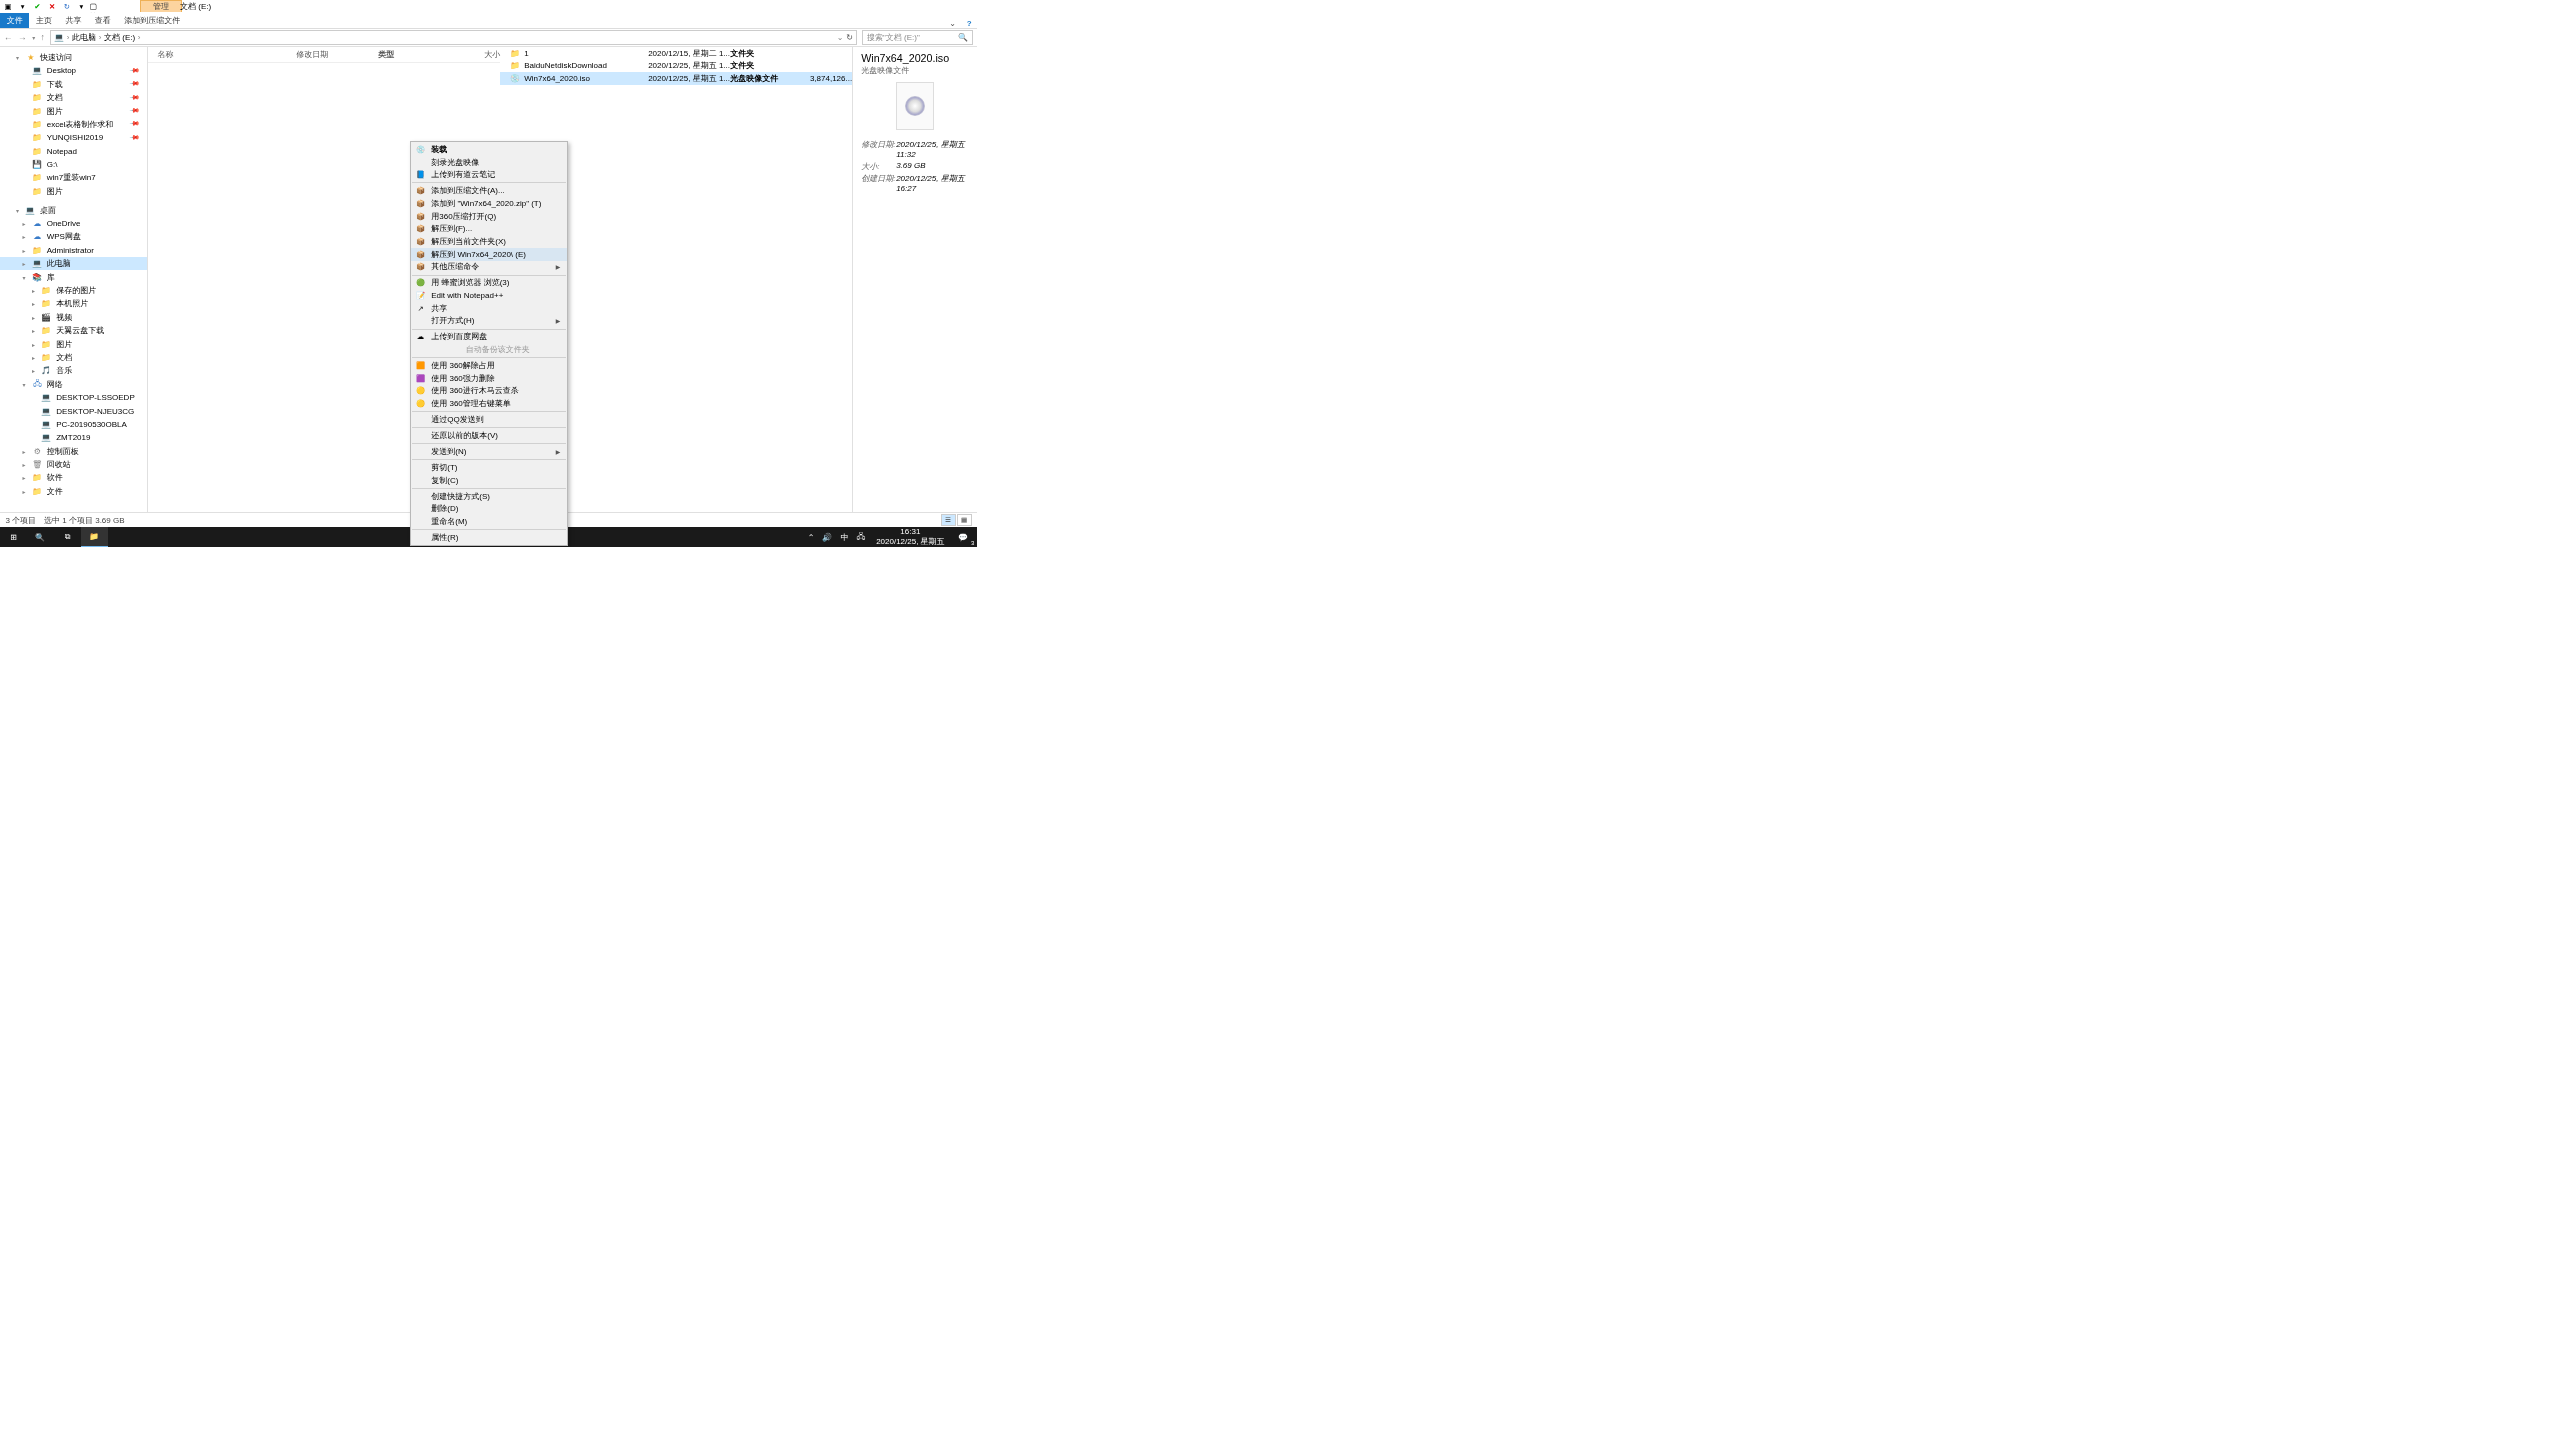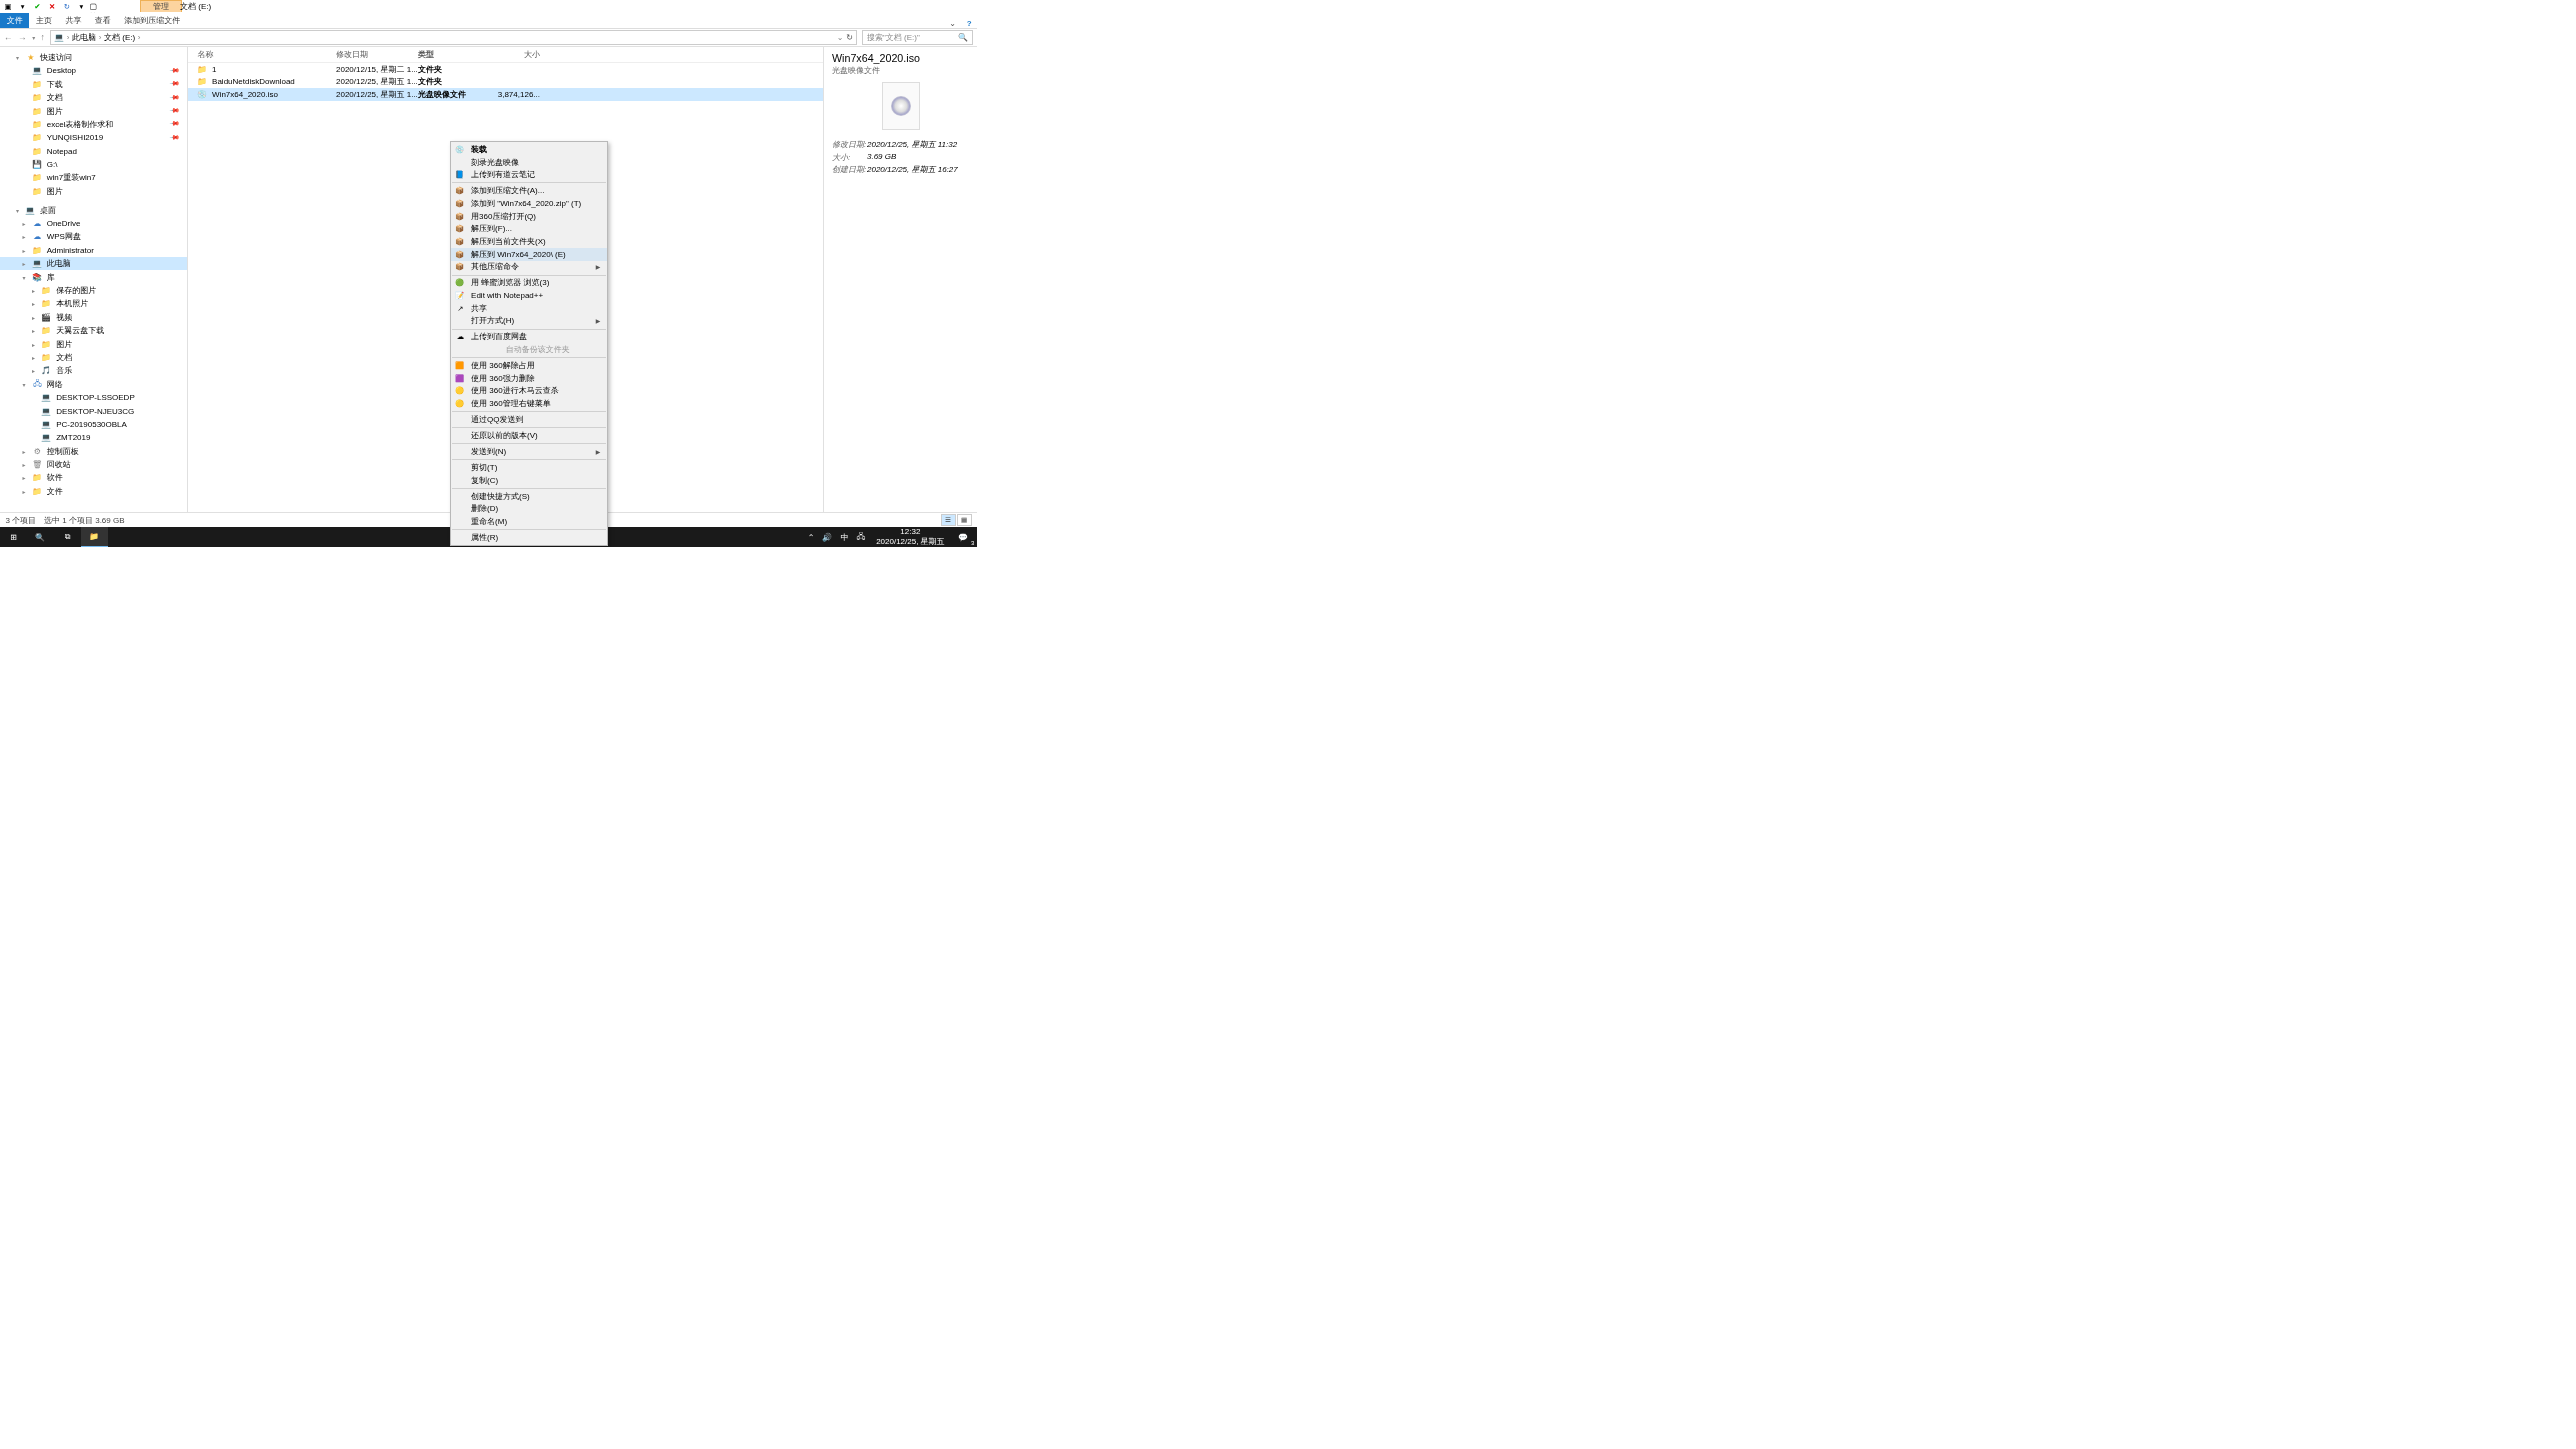--- a/index.html
+++ b/index.html
@@ -39,21 +39,21 @@
 .drive { color: #888; }
 .net { color: #3a7cc8; }
 .bin { color: #888; }
 .panel { color: #888; }
 .cloud { color: #3a7cc8; }
 .music { color: #f0c050; }
 .video { color: #f0c050; }
 .tree-gap { height: 5.4px; }
 .chev { width: 8px; text-align: center; color: #888; font-size: 6px; }
 
-.main { flex: 1; display: flex; flex-direction: column; position: relative; }
+.main { flex: 1; display: flex; flex-direction: row; position: relative; }
 .list-header { display: flex; height: 16px; align-items: center; border-bottom: 0.7px solid #eee; color: #555; }
 .col-name { width: 148px; padding-left: 9.4px; }
 .col-date { width: 82px; }
 .col-type { width: 68px; font-weight: bold; }
 .col-size { width: 54px; text-align: right; }
 .file-row { display: flex; height: 12.7px; align-items: center; }
 .file-row .col-name { display: flex; align-items: center; gap: 4px; }
 .file-row.selected { background: #cce8ff; }
 .file-row.selected .col-date,
 .file-row.selected .col-type,
@@ -537,20 +537,20 @@
     <div class="tb-item">⧉</div>
     <div class="tb-item active">📁</div>
     <div class="flex"></div>
     <div class="tray">
       <span>⌃</span>
       <span>🔊</span>
       <span>中</span>
       <span>🖧</span>
     </div>
     <div class="clock">
-      <div>12:32</div>
+      <div>16:31</div>
       <div>2020/12/25, 星期五</div>
     </div>
     <div class="tb-item" style="position:relative">💬<span style="position:absolute;bottom:1.3px;right:2.7px;font-size:6px">3</span></div>
   </div>
 
 </div>
 
 
 </body></html>

